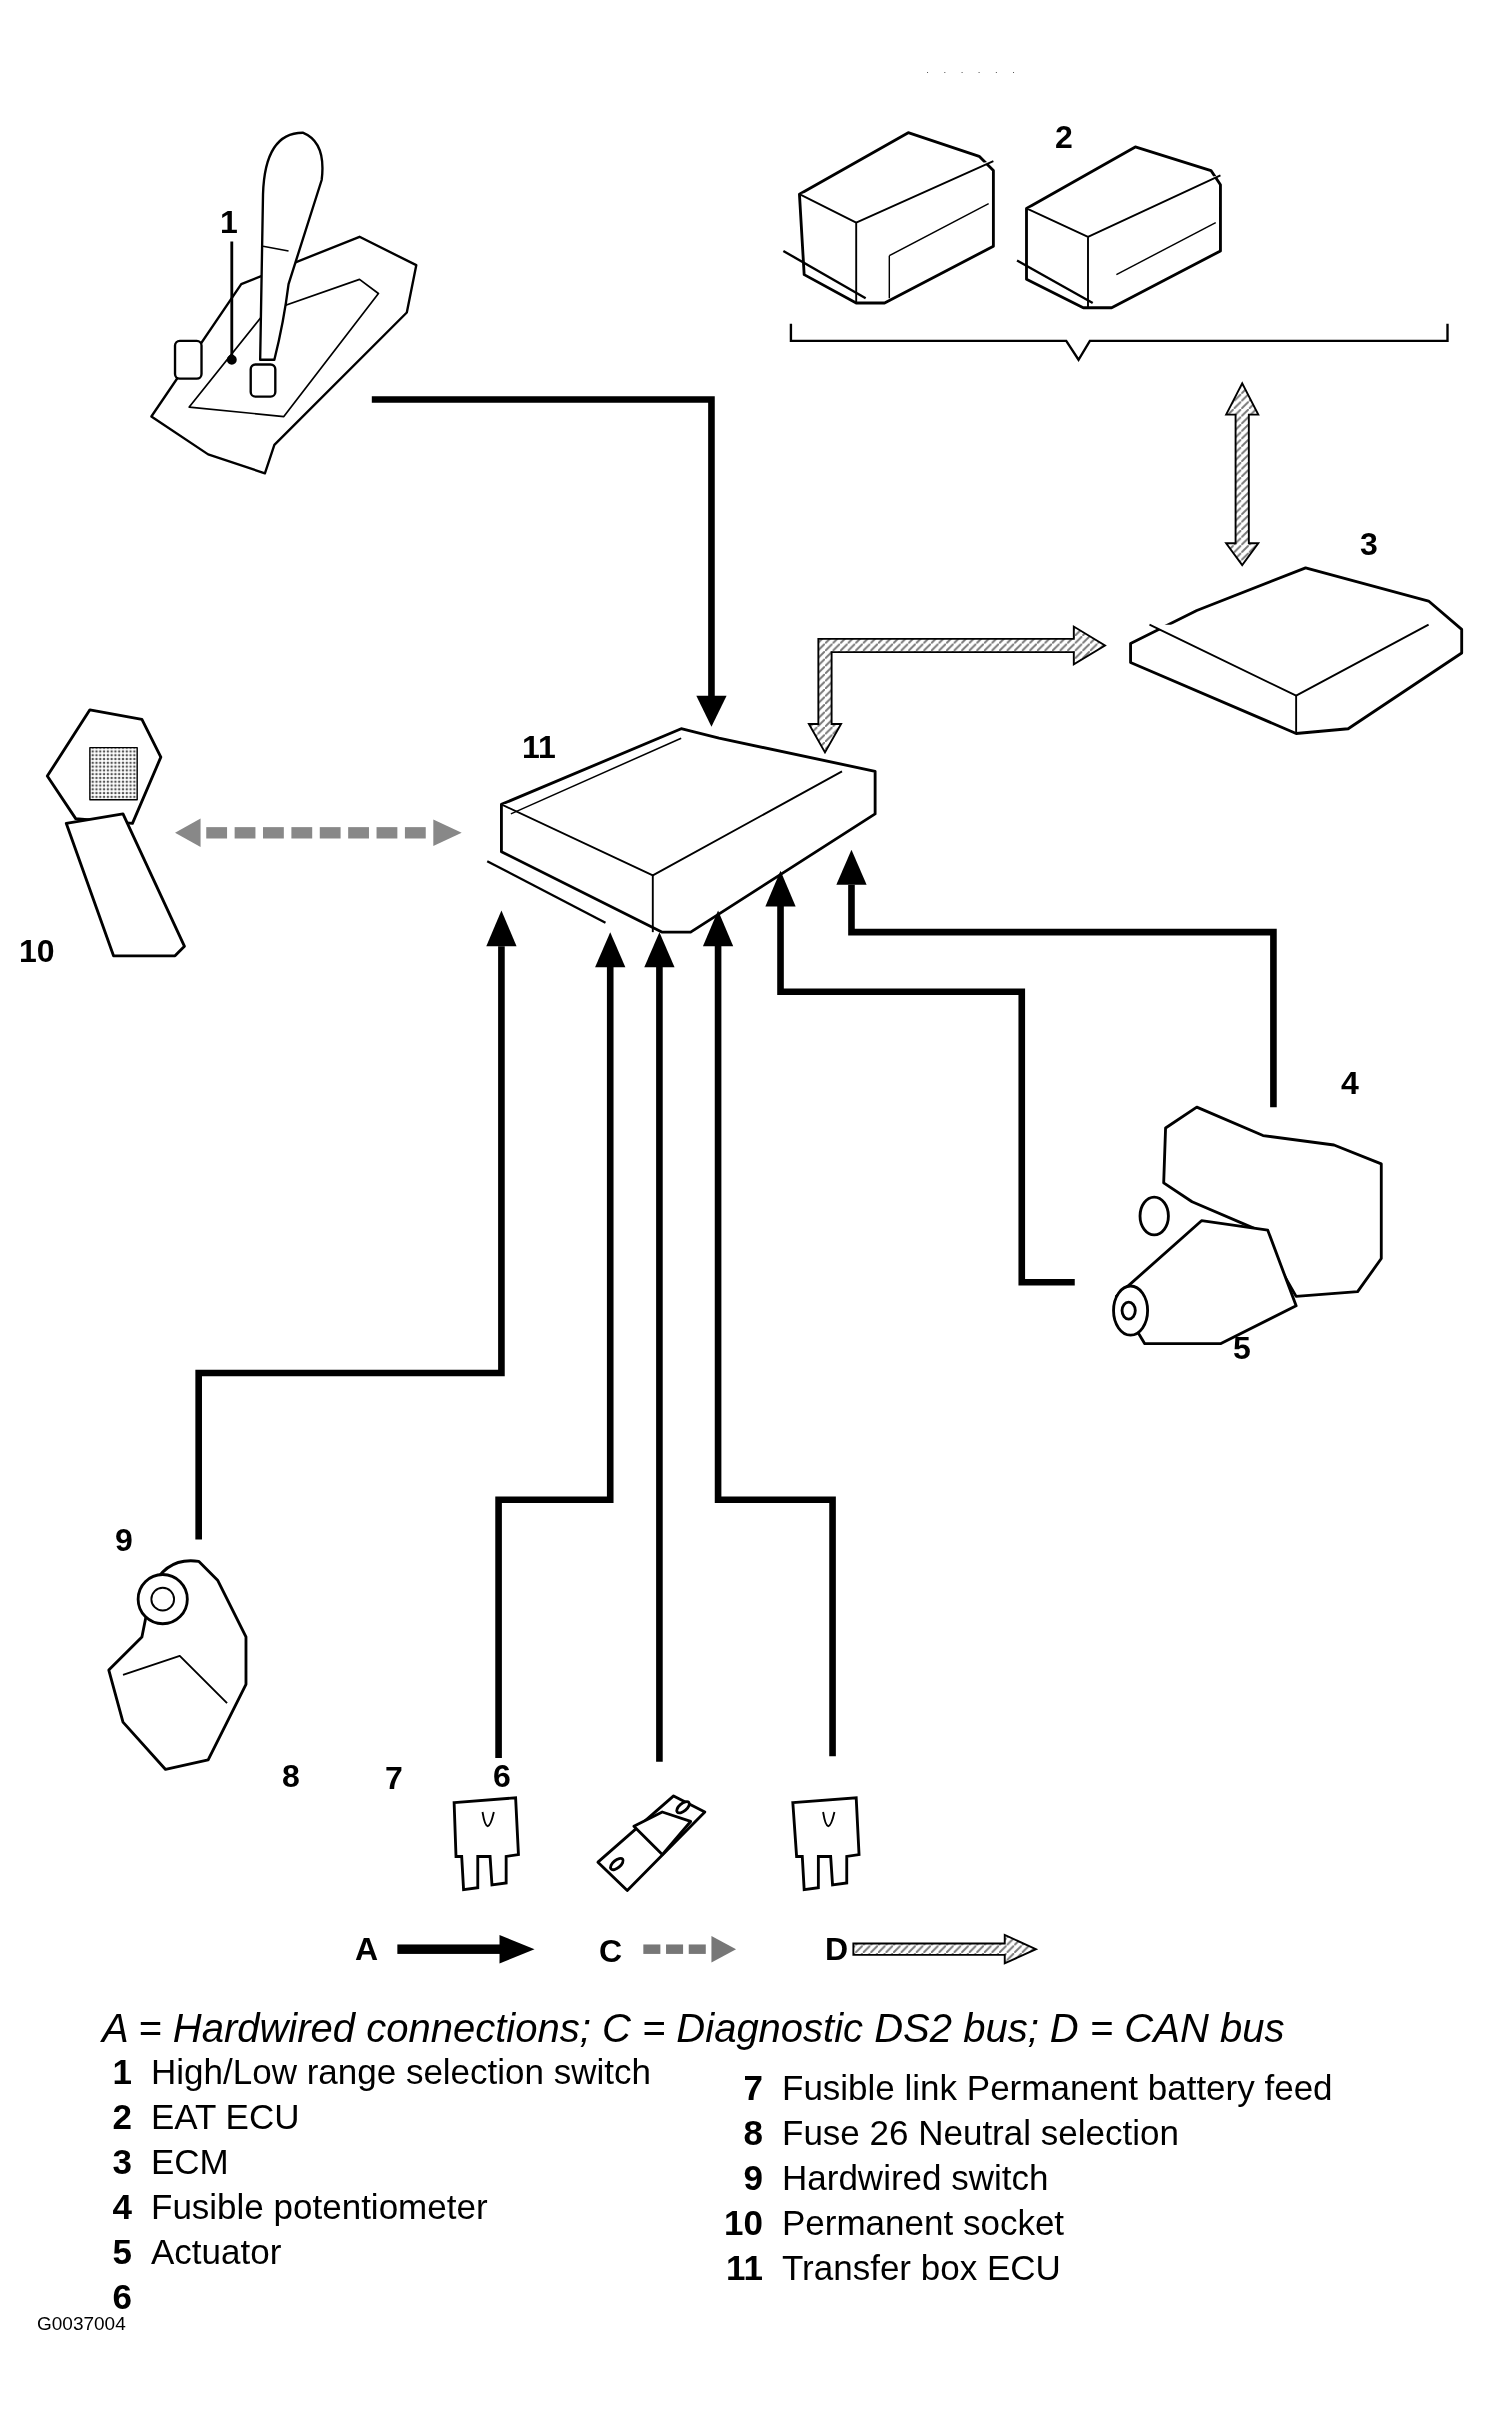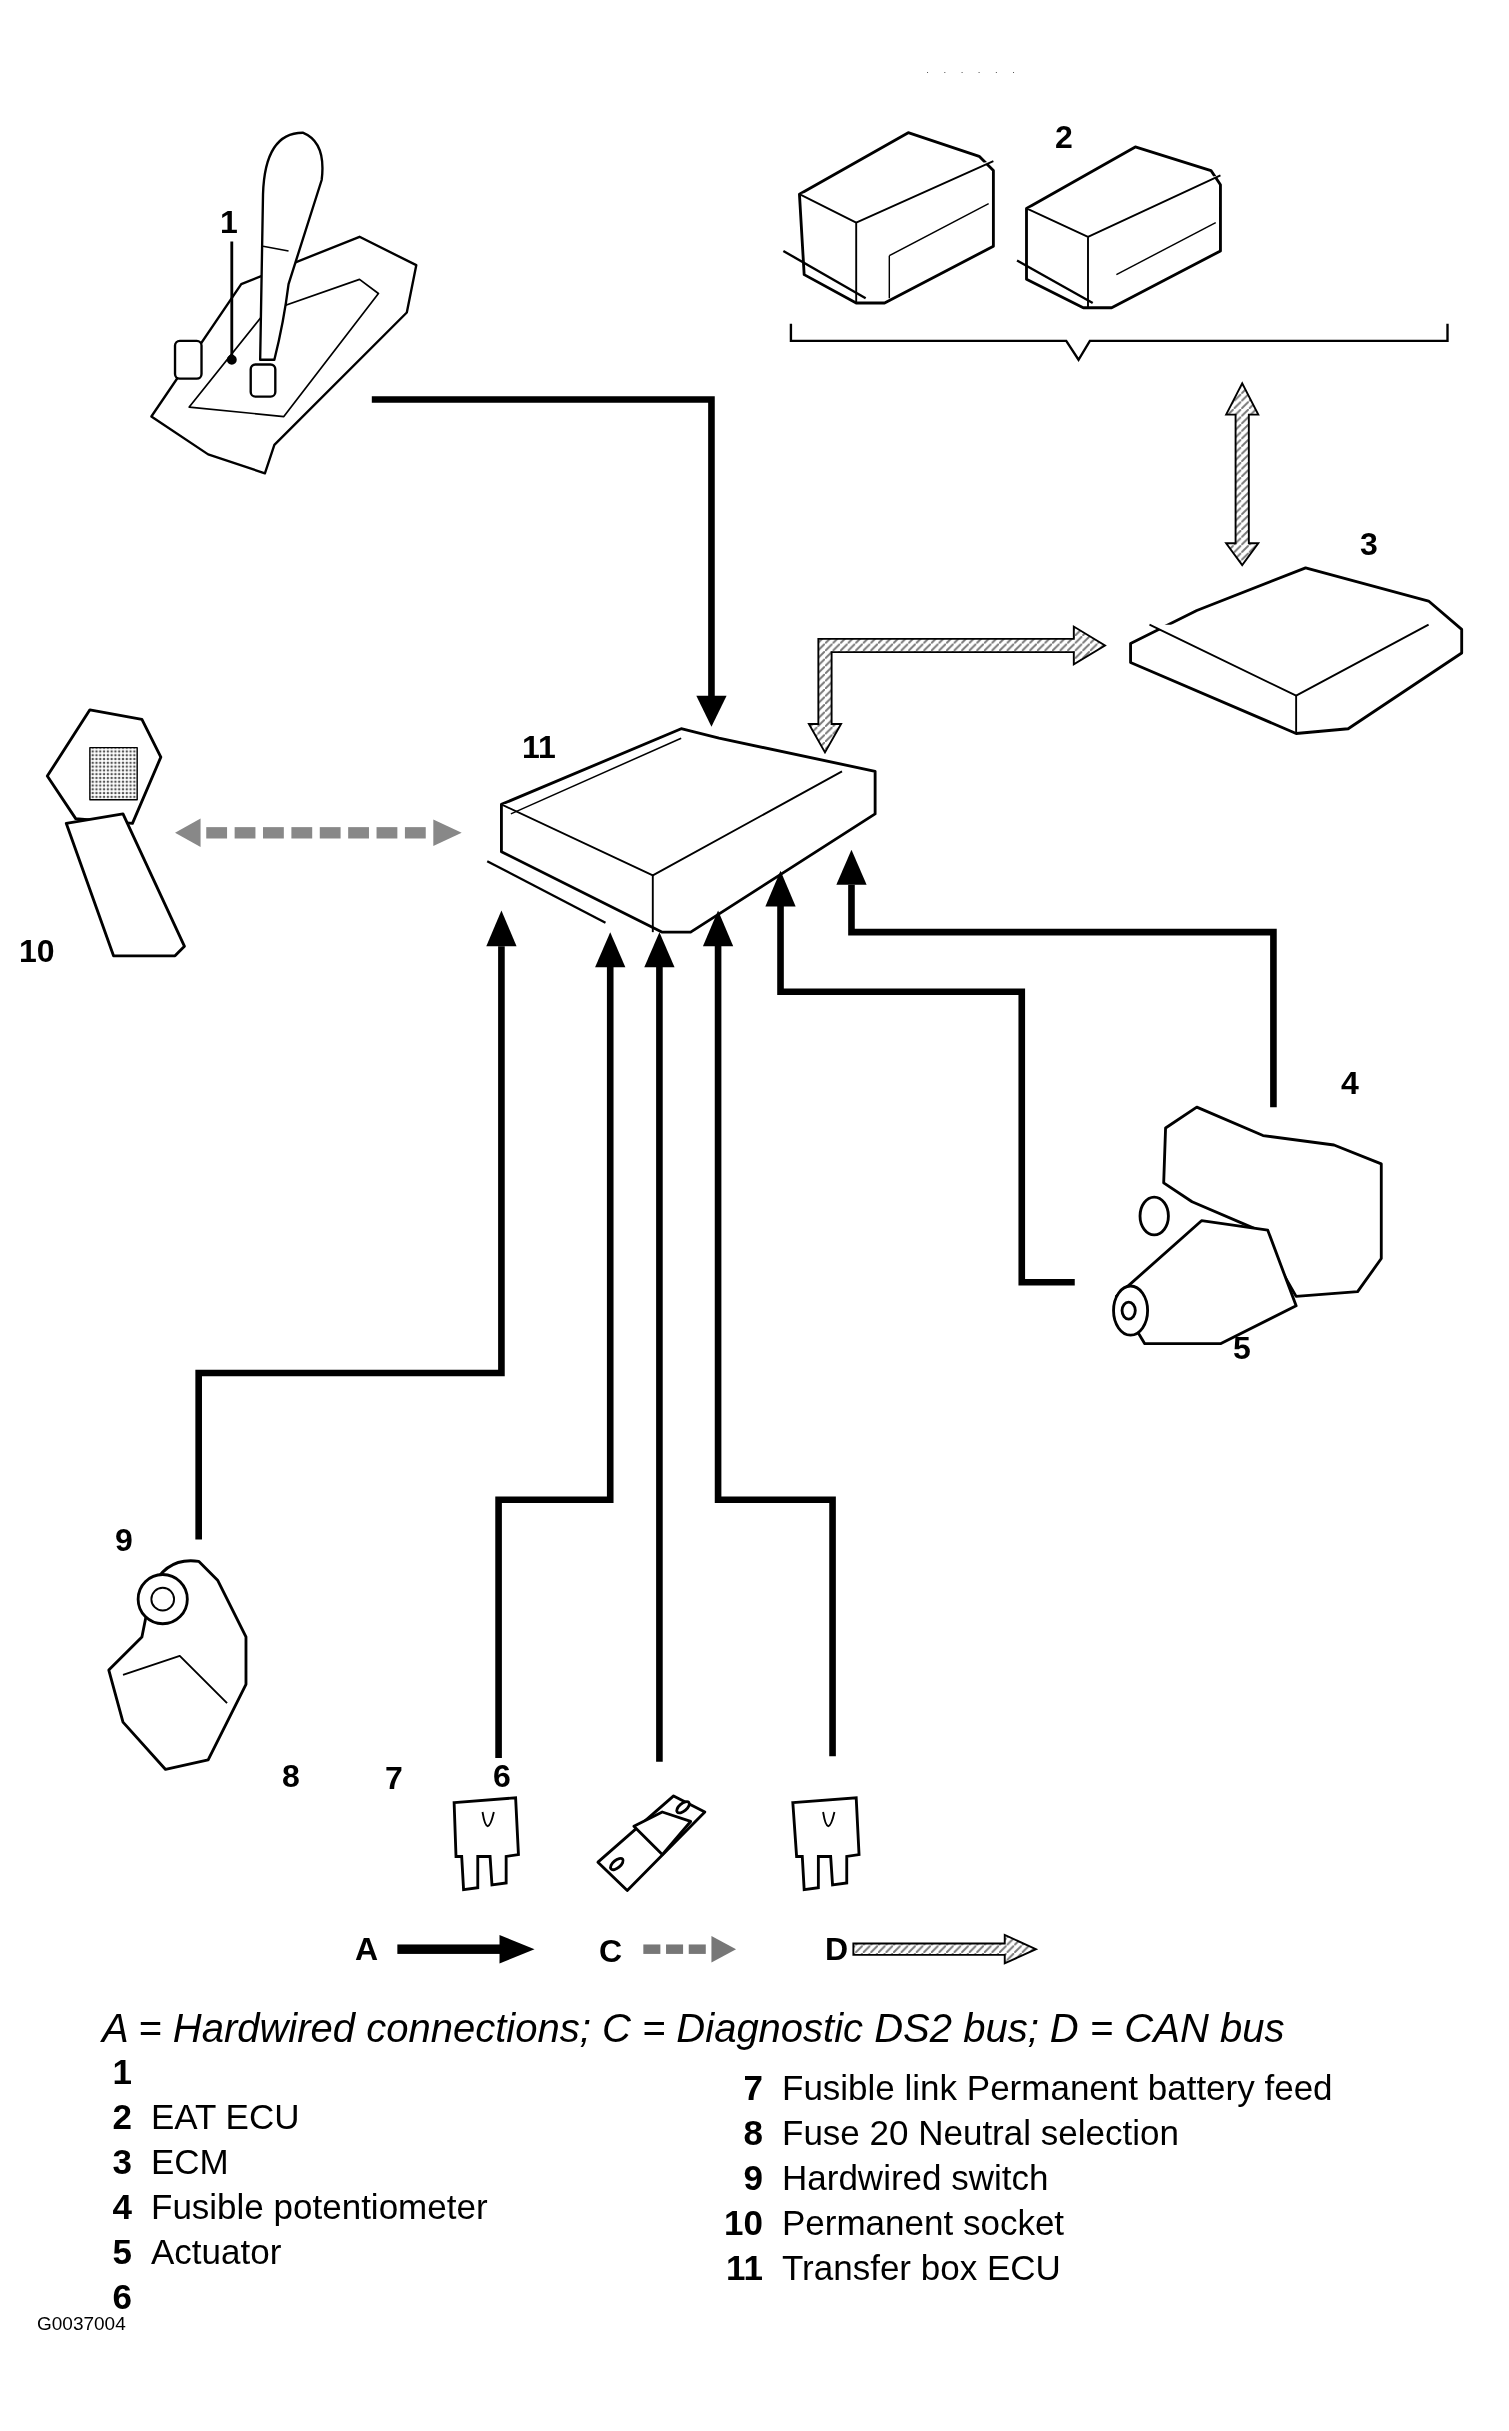--- a/index.html
+++ b/index.html
@@ -175,20 +175,21 @@
 
 <div class="key-letter" style="left:355px;top:1933px;">A</div>
 <div class="key-letter" style="left:599px;top:1935px;">C</div>
 <div class="key-letter" style="left:825px;top:1933px;">D</div>
 
 <div class="caption">A = Hardwired connections; C = Diagnostic DS2 bus; D = CAN bus</div>
 
 <div class="legend" style="left:83px;top:2049px;">
   <div class="row">
       <span class="n">1</span>
+      <span>High/Low range selection switch</span>
     </div>
   <div class="row">
       <span class="n">2</span>
       <span>EAT ECU</span>
     </div>
   <div class="row">
       <span class="n">3</span>
       <span>ECM</span>
     </div>
   <div class="row">
@@ -203,21 +204,21 @@
       <span class="n">6</span>
     </div>
 </div>
 <div class="legend right" style="left:710px;top:2065px;">
   <div class="row">
       <span class="n">7</span>
       <span>Fusible link Permanent battery feed</span>
     </div>
   <div class="row">
       <span class="n">8</span>
-      <span>Fuse 20 Neutral selection</span>
+      <span>Fuse 26 Neutral selection</span>
     </div>
   <div class="row">
       <span class="n">9</span>
       <span>Hardwired switch</span>
     </div>
   <div class="row">
       <span class="n">10</span>
       <span>Permanent socket</span>
     </div>
   <div class="row">

